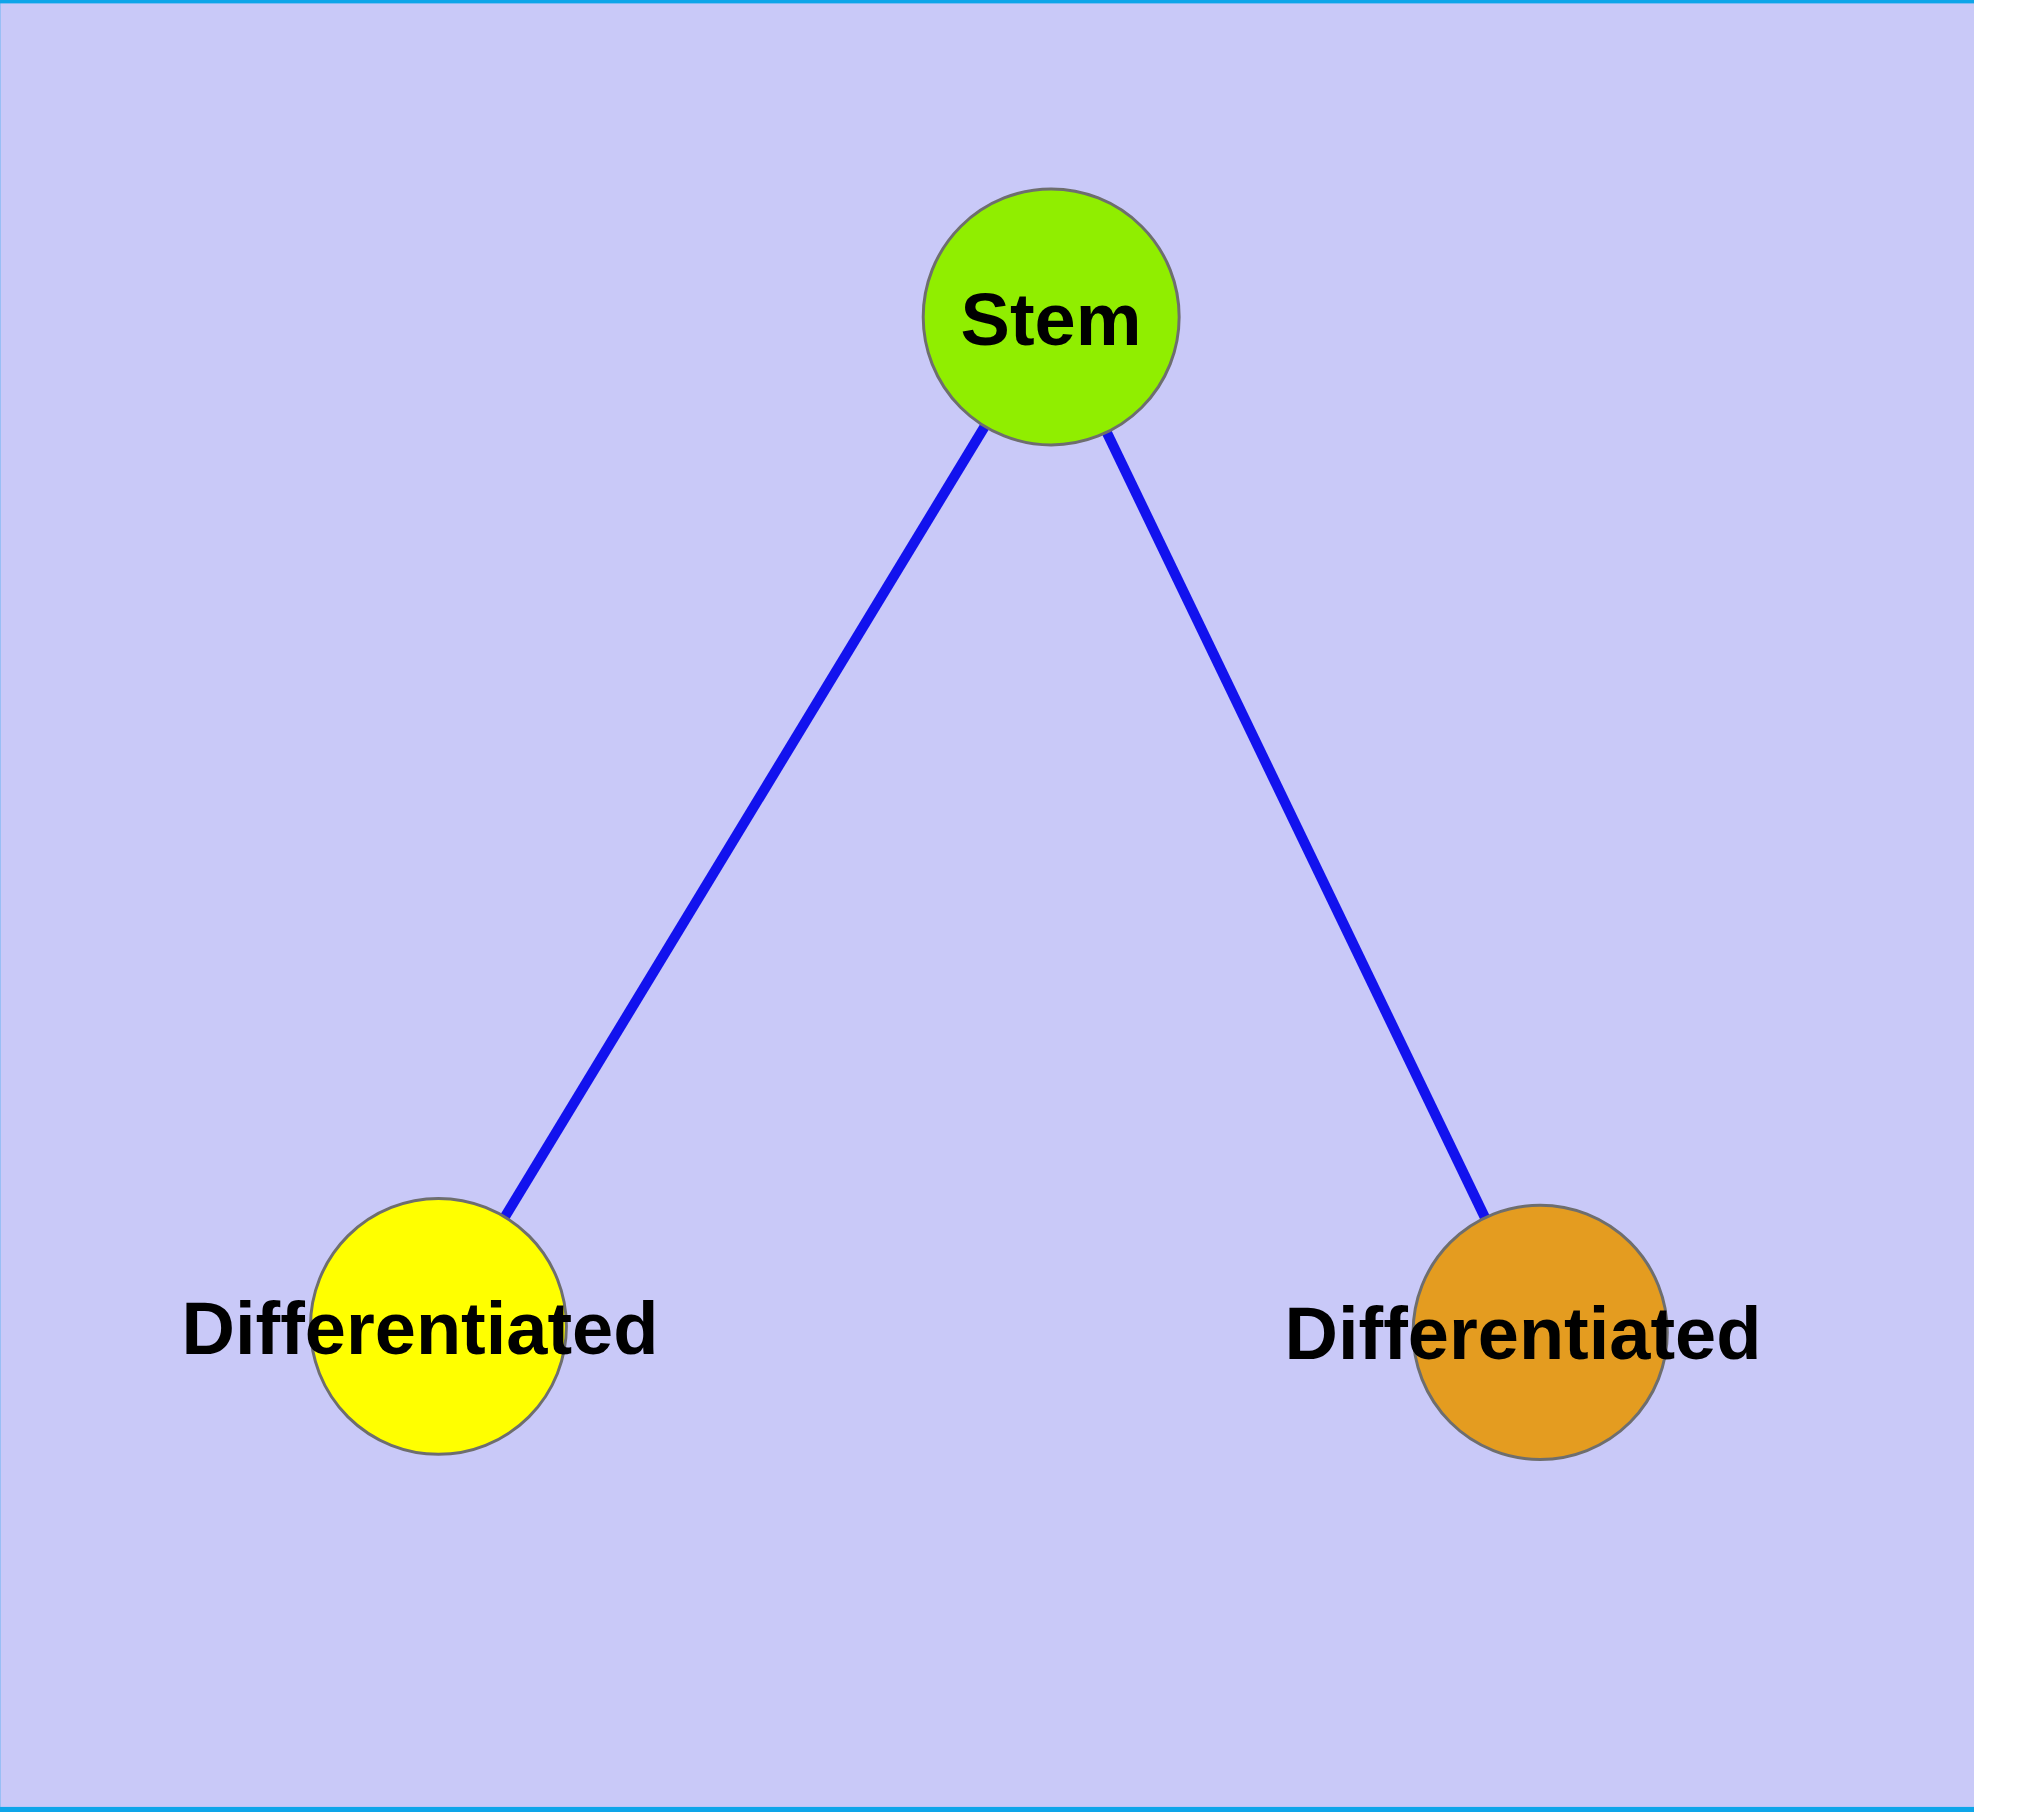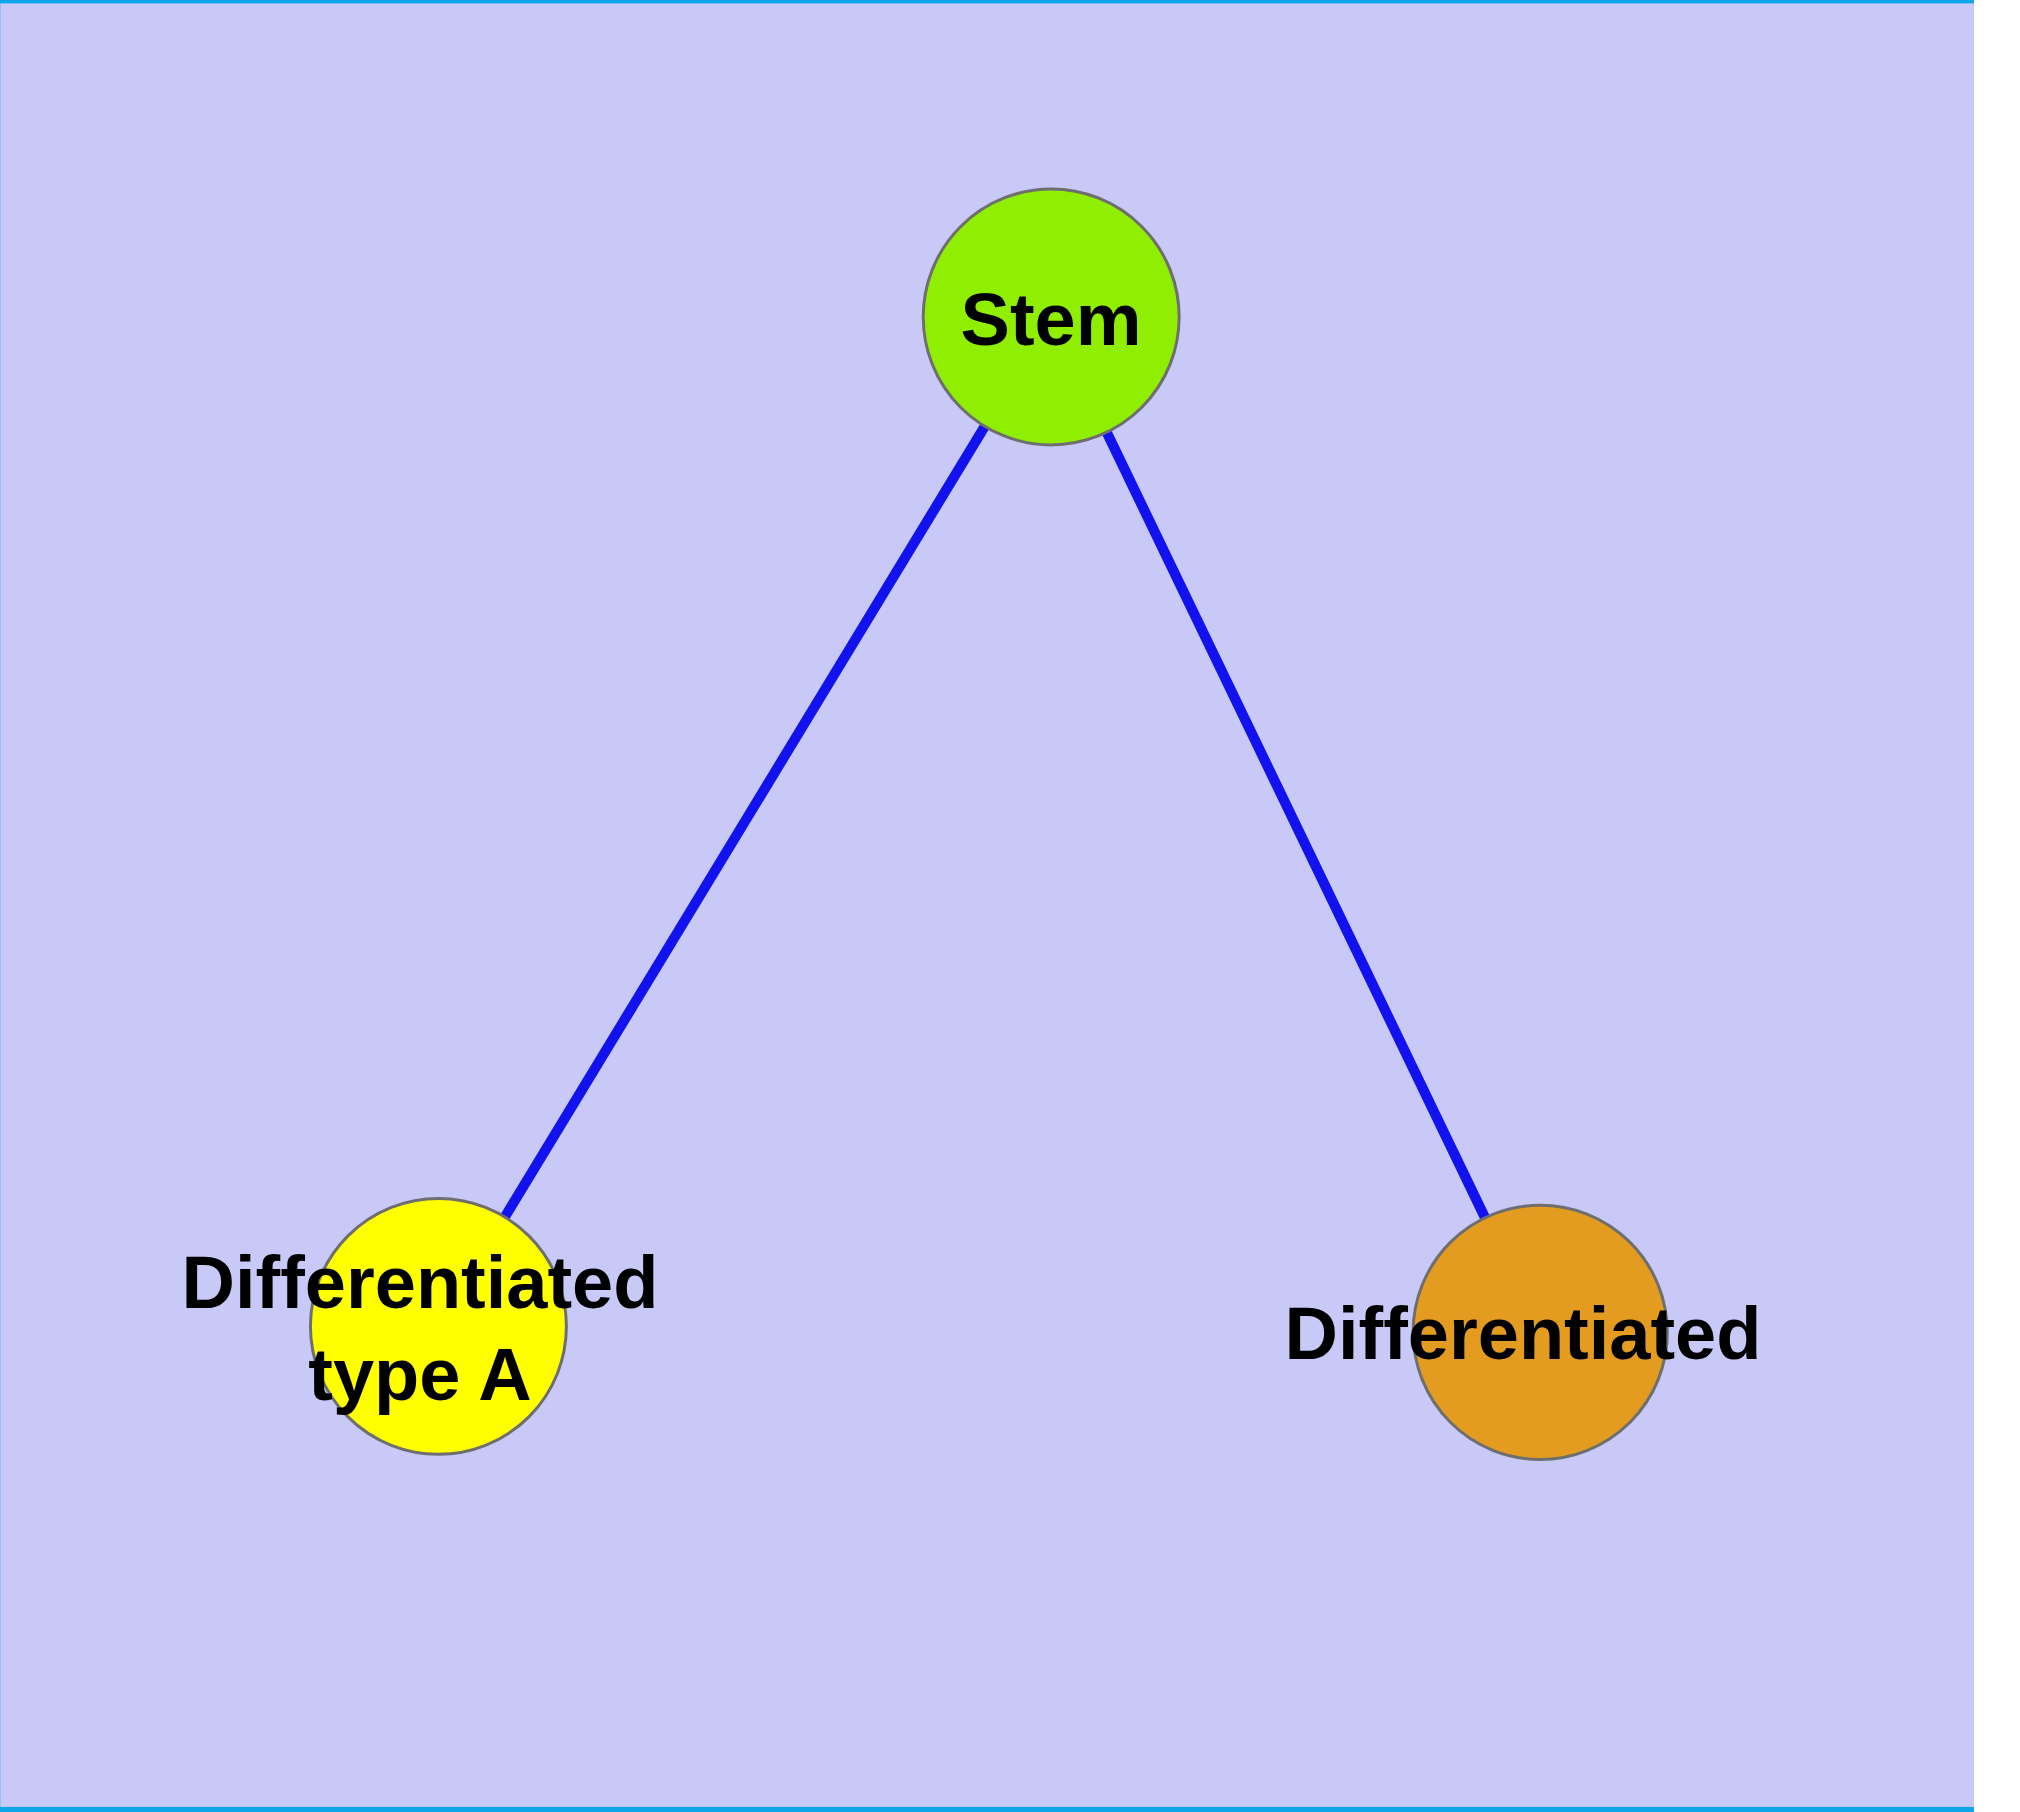--- a/index.html
+++ b/index.html
@@ -57,21 +57,20 @@
     <circle class="node-circle" cx="517" cy="1565" r="151" fill="#FFFF00"></circle>
     <circle class="node-circle" cx="1817" cy="1572" r="150" fill="#E49C20"></circle>
   </svg>
 
   <div class="node-label" style="left:1051px; top:320px;">
     <span class="line">Stem</span>
   </div>
 
   <div class="node-label" style="left:420px; top:1329px;">
     <span class="line">Differentiated</span>
-    <span class="line">type A</span>
   </div>
 
   <div class="node-label" style="left:1523px; top:1334px;">
     <span class="line">Differentiated</span>
   </div>
 
 </div>
 
 
 </body></html>

